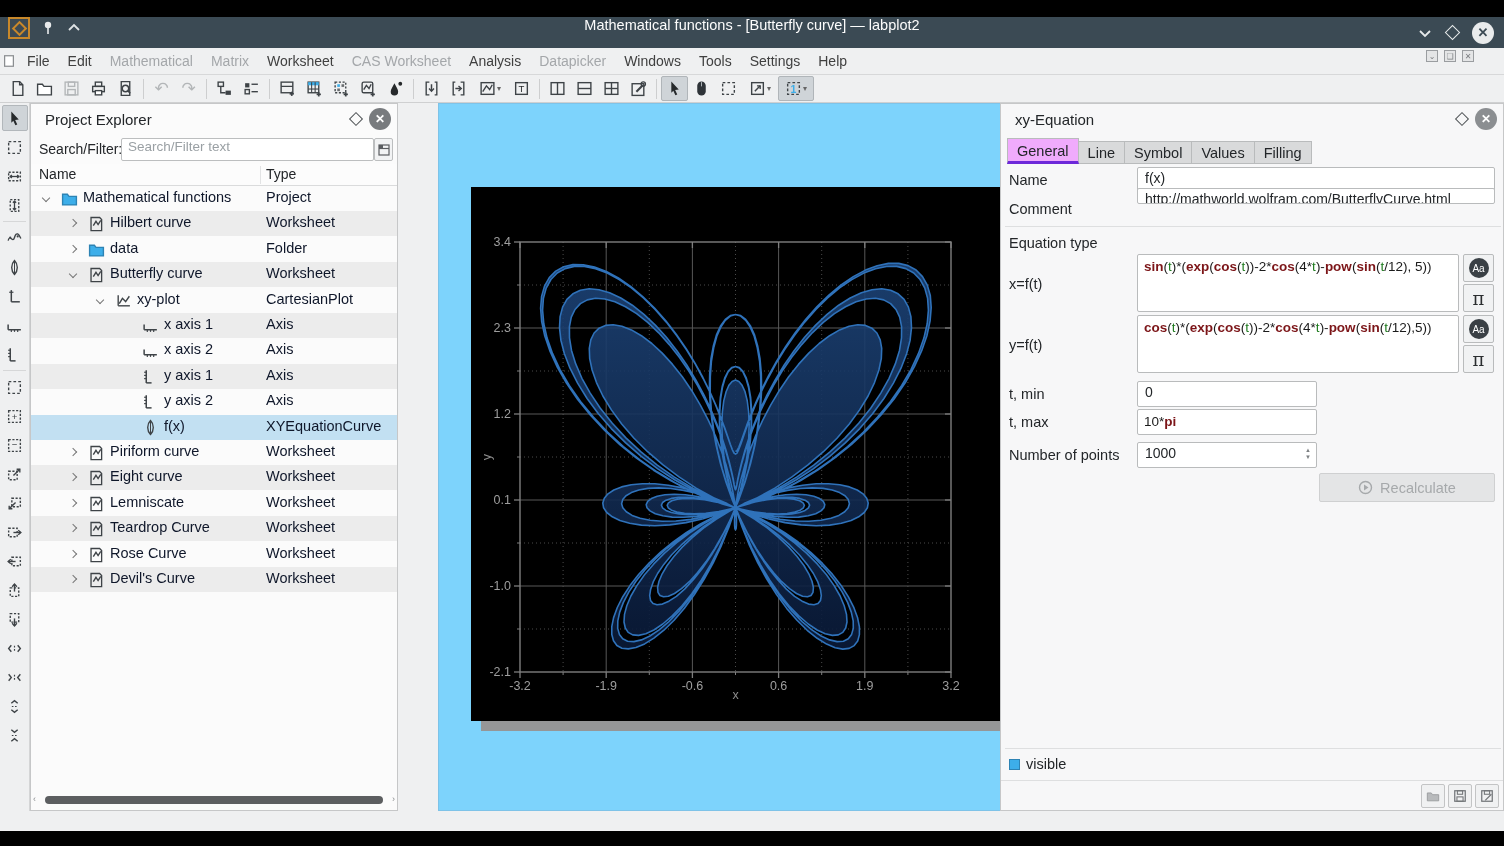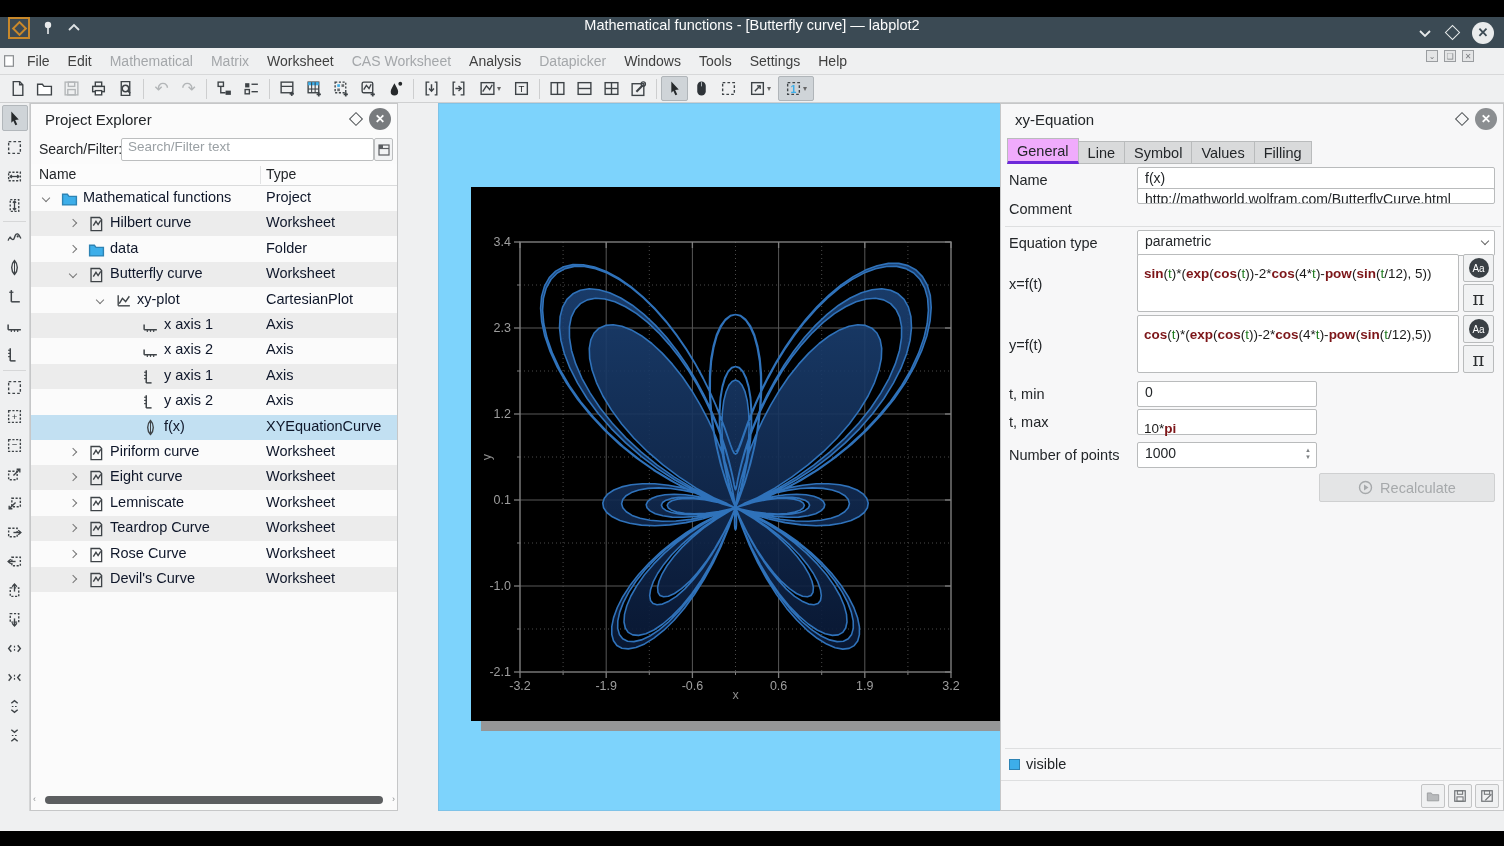--- a/index.html
+++ b/index.html
@@ -77,21 +77,21 @@
   
   .props{position:absolute;left:1000px;top:0;width:504px;height:708px;background:#f7f7f8;border:1px solid #c6c7c8;}
   .pr-tabs{position:absolute;left:6px;top:34px;height:26px;display:flex;align-items:flex-end;}
   .pr-tab{height:23px;line-height:22px;padding:0 9px;font-size:14.5px;color:#232629;background:#d9dadb;border:1px solid #b9bbbc;border-left:none;}
   .pr-tab:first-child{border-left:1px solid #b9bbbc;}
   .pr-tab.active{height:26px;line-height:25px;background:#f0abfc;border-bottom:3px solid #6d28d9;}
   .plabel{position:absolute;left:8px;font-size:14.5px;color:#232629;}
   .pinput{position:absolute;background:#fff;border:1px solid #b9bbbc;border-radius:2px;font-size:14px;color:#232629;padding:2px 7px;overflow:hidden;white-space:nowrap;}
   .psep{position:absolute;left:4px;width:496px;height:1px;background:#dedfe0;}
   .combo-ar{position:absolute;right:6px;top:7px;width:6px;height:6px;border-right:1.4px solid #666;border-bottom:1.4px solid #666;transform:rotate(45deg);}
-  .eqbox{position:absolute;background:#fff;border:1px solid #b9bbbc;border-radius:2px;font-size:13.5px;color:#1b1b1b;padding:10px 6px;line-height:1.35;}
+  .eqbox{position:absolute;background:#fff;border:1px solid #b9bbbc;border-radius:2px;font-size:13.5px;color:#1b1b1b;padding:3px 6px;line-height:1.35;}
   .eqbox b{color:#7c1518;}
   .eqbox i{color:#1e7a1e;font-style:normal;}
   .sidebtn{position:absolute;width:31px;height:28px;border:1px solid #b9bbbc;background:#f1f2f3;border-radius:2px;display:flex;align-items:center;justify-content:center;}
   .aacirc{width:20px;height:20px;border-radius:50%;background:#3a4045;color:#fff;font-size:10px;display:flex;align-items:center;justify-content:center;}
   .pisym{font-size:18px;color:#2b2e30;font-family:"DejaVu Serif",serif;}
   .spin-ars{position:absolute;right:5px;top:4px;display:flex;flex-direction:column;gap:1px;}
   .spin-ars span{font-size:6px;color:#7d8083;line-height:1;}
   .recalc{position:absolute;left:318px;top:369px;width:176px;height:29px;background:#e4e5e6;border:1px solid #cfd0d1;border-radius:2px;color:#a6a9ab;font-size:14.5px;display:flex;align-items:center;justify-content:center;gap:7px;}
   .visrow{position:absolute;left:8px;top:652px;display:flex;align-items:center;gap:6px;}
   .cbx{width:11px;height:11px;background:#3daee9;border:1px solid #2d83b4;}
@@ -783,24 +783,20 @@
 
       <span class="plabel" style="top:68px">Name</span>
       <div class="pinput" style="left:136px;top:63px;width:358px;height:26px">f(x)</div>
 
       <span class="plabel" style="top:97px">Comment</span>
       <div class="pinput" style="left:136px;top:84px;width:358px;height:16px">http://mathworld.wolfram.com/ButterflyCurve.html</div>
 
       <div class="psep" style="top:122px"></div>
 
       <span class="plabel" style="top:131px">Equation type</span>
-      <div class="pinput" style="left:136px;top:126px;width:358px;height:26px">
-        <span>parametric</span>
-        <span class="combo-ar"></span>
-      </div>
 
       <span class="plabel" style="top:172px">x=f(t)</span>
       <div class="eqbox" style="left:136px;top:150px;width:322px;height:58px"><b>sin</b>(<i>t</i>)*(<b>exp</b>(<b>cos</b>(<i>t</i>))-2*<b>cos</b>(4*<i>t</i>)-<b>pow</b>(<b>sin</b>(<i>t</i>/12), 5))</div>
       <div class="sidebtn" style="left:462px;top:150px">
           <span class="aacirc">Aa</span>
         </div>
       <div class="sidebtn" style="left:462px;top:180px">
           <span class="pisym">π</span>
         </div>
 

